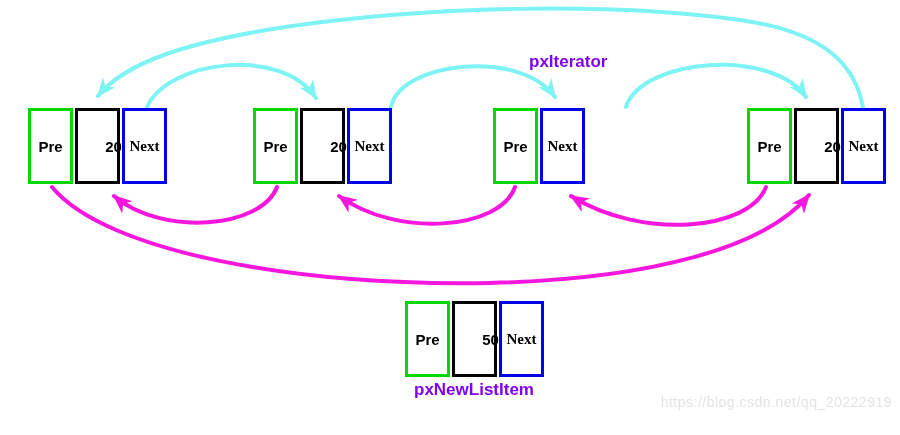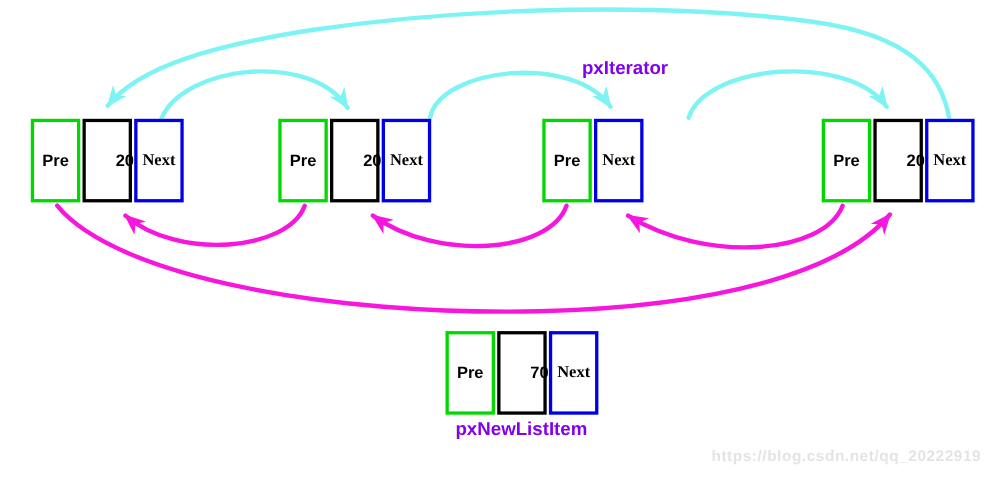--- a/index.html
+++ b/index.html
@@ -21,22 +21,22 @@
   .node2{left:253px;top:108px;}
   .node3{left:493px;top:108px;}
   .node4{left:747px;top:108px;}
   .node5{left:405px;top:301px;}
   .purple-label{
     position:absolute;color:#8000f0;font-weight:bold;font-size:17px;white-space:nowrap;
   }
   #iterator-label{left:529px;top:52px;}
   #newitem-label{left:399px;top:380px;width:150px;text-align:center;}
   #watermark{
-    position:absolute;right:8px;top:406px;color:#e4e4e4;font-size:14px;
-    font-weight:bold;letter-spacing:0.5px;white-space:nowrap;
+    position:absolute;right:8px;top:394px;color:#e4e4e4;font-size:14px;
+    font-weight:normal;letter-spacing:0.5px;white-space:nowrap;
   }
 </style>
 </head>
 <body>
 
 <svg id="arrow-layer" viewBox="0 0 900 435" xmlns="http://www.w3.org/2000/svg">
   <defs>
     <marker id="headCyan" viewBox="0 0 12 10" refX="11" refY="5" markerWidth="6" markerHeight="4" orient="auto">
       <path d="M0,0 L12,5 L0,10 L3.5,5 Z" fill="#7df3f3"></path>
     </marker>
@@ -103,21 +103,21 @@
   <div class="cell nxt">
       <span>Next</span>
     </div>
 </div>
 
 <div class="node node5">
   <div class="cell pre">
       <span>Pre</span>
     </div>
   <div class="cell val">
-      <span>70</span>
+      <span>50</span>
     </div>
   <div class="cell nxt">
       <span>Next</span>
     </div>
 </div>
 
 <div id="iterator-label" class="purple-label">pxIterator</div>
 
 <div id="newitem-label" class="purple-label">pxNewListItem</div>
 

